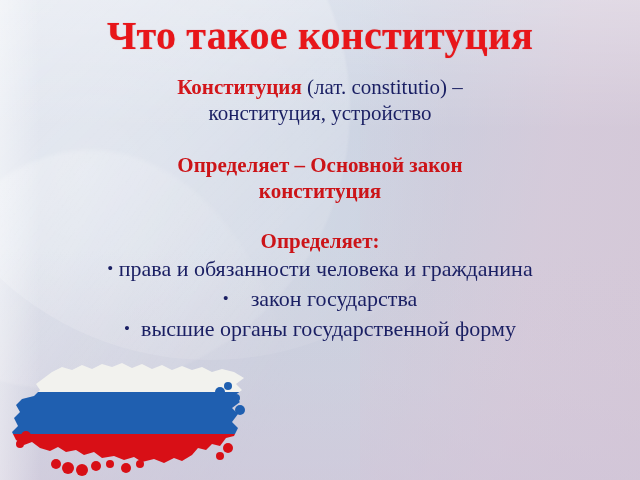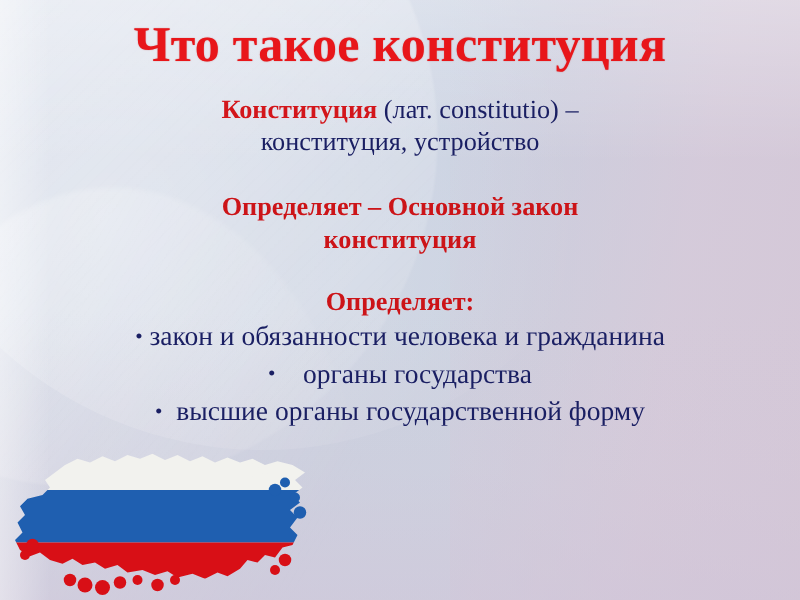--- a/index.html
+++ b/index.html
@@ -213,20 +213,20 @@
       <p class="para red-strong">
         <span>Определяет – Основной закон</span><br>
         <span>конституция</span>
       </p>
 
       <div class="spacer-md"></div>
 
       <p class="para red-strong">Определяет:</p>
 
       <ul class="bullets">
-        <li><span class="dot">•</span><span> закон и обязанности человека и гражданина</span></li>
-        <li><span class="dot">•</span><span>    органы государства</span></li>
+        <li><span class="dot">•</span><span> права и обязанности человека и гражданина</span></li>
+        <li><span class="dot">•</span><span>    закон государства</span></li>
         <li><span class="dot">•</span><span>  высшие органы государственной форму</span></li>
       </ul>
 
     </div>
   </div>
 </div>
 
 </body></html>

